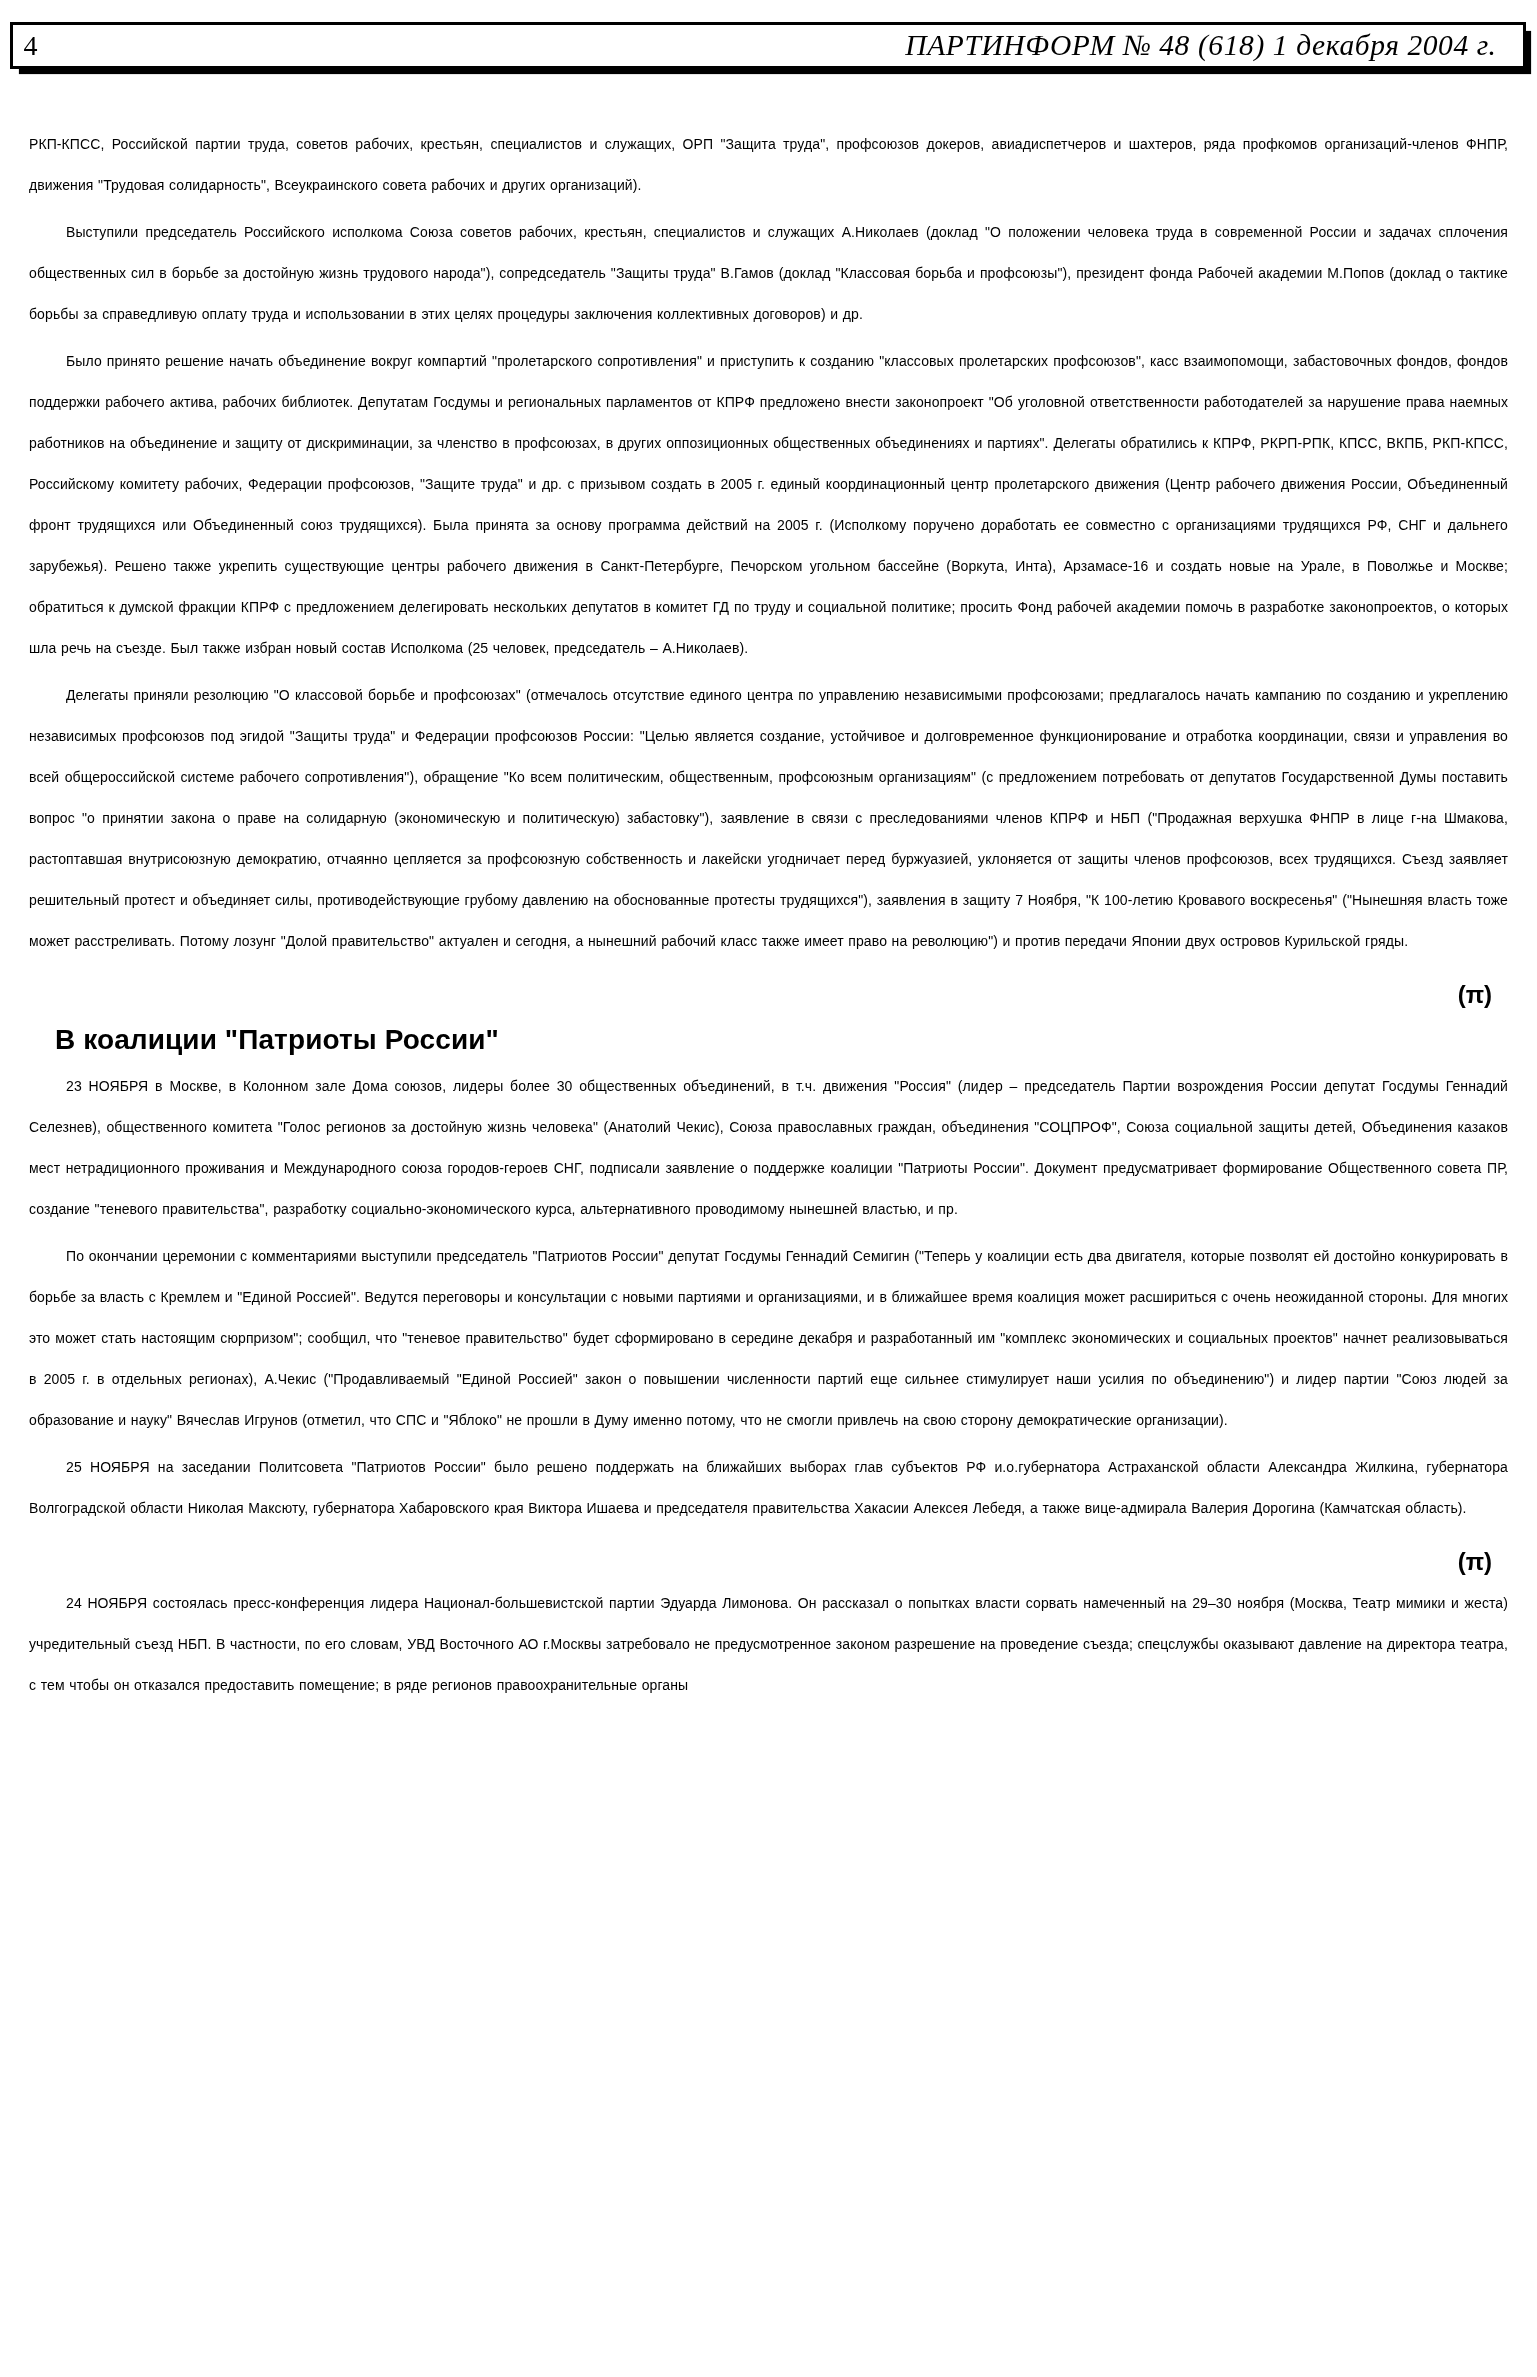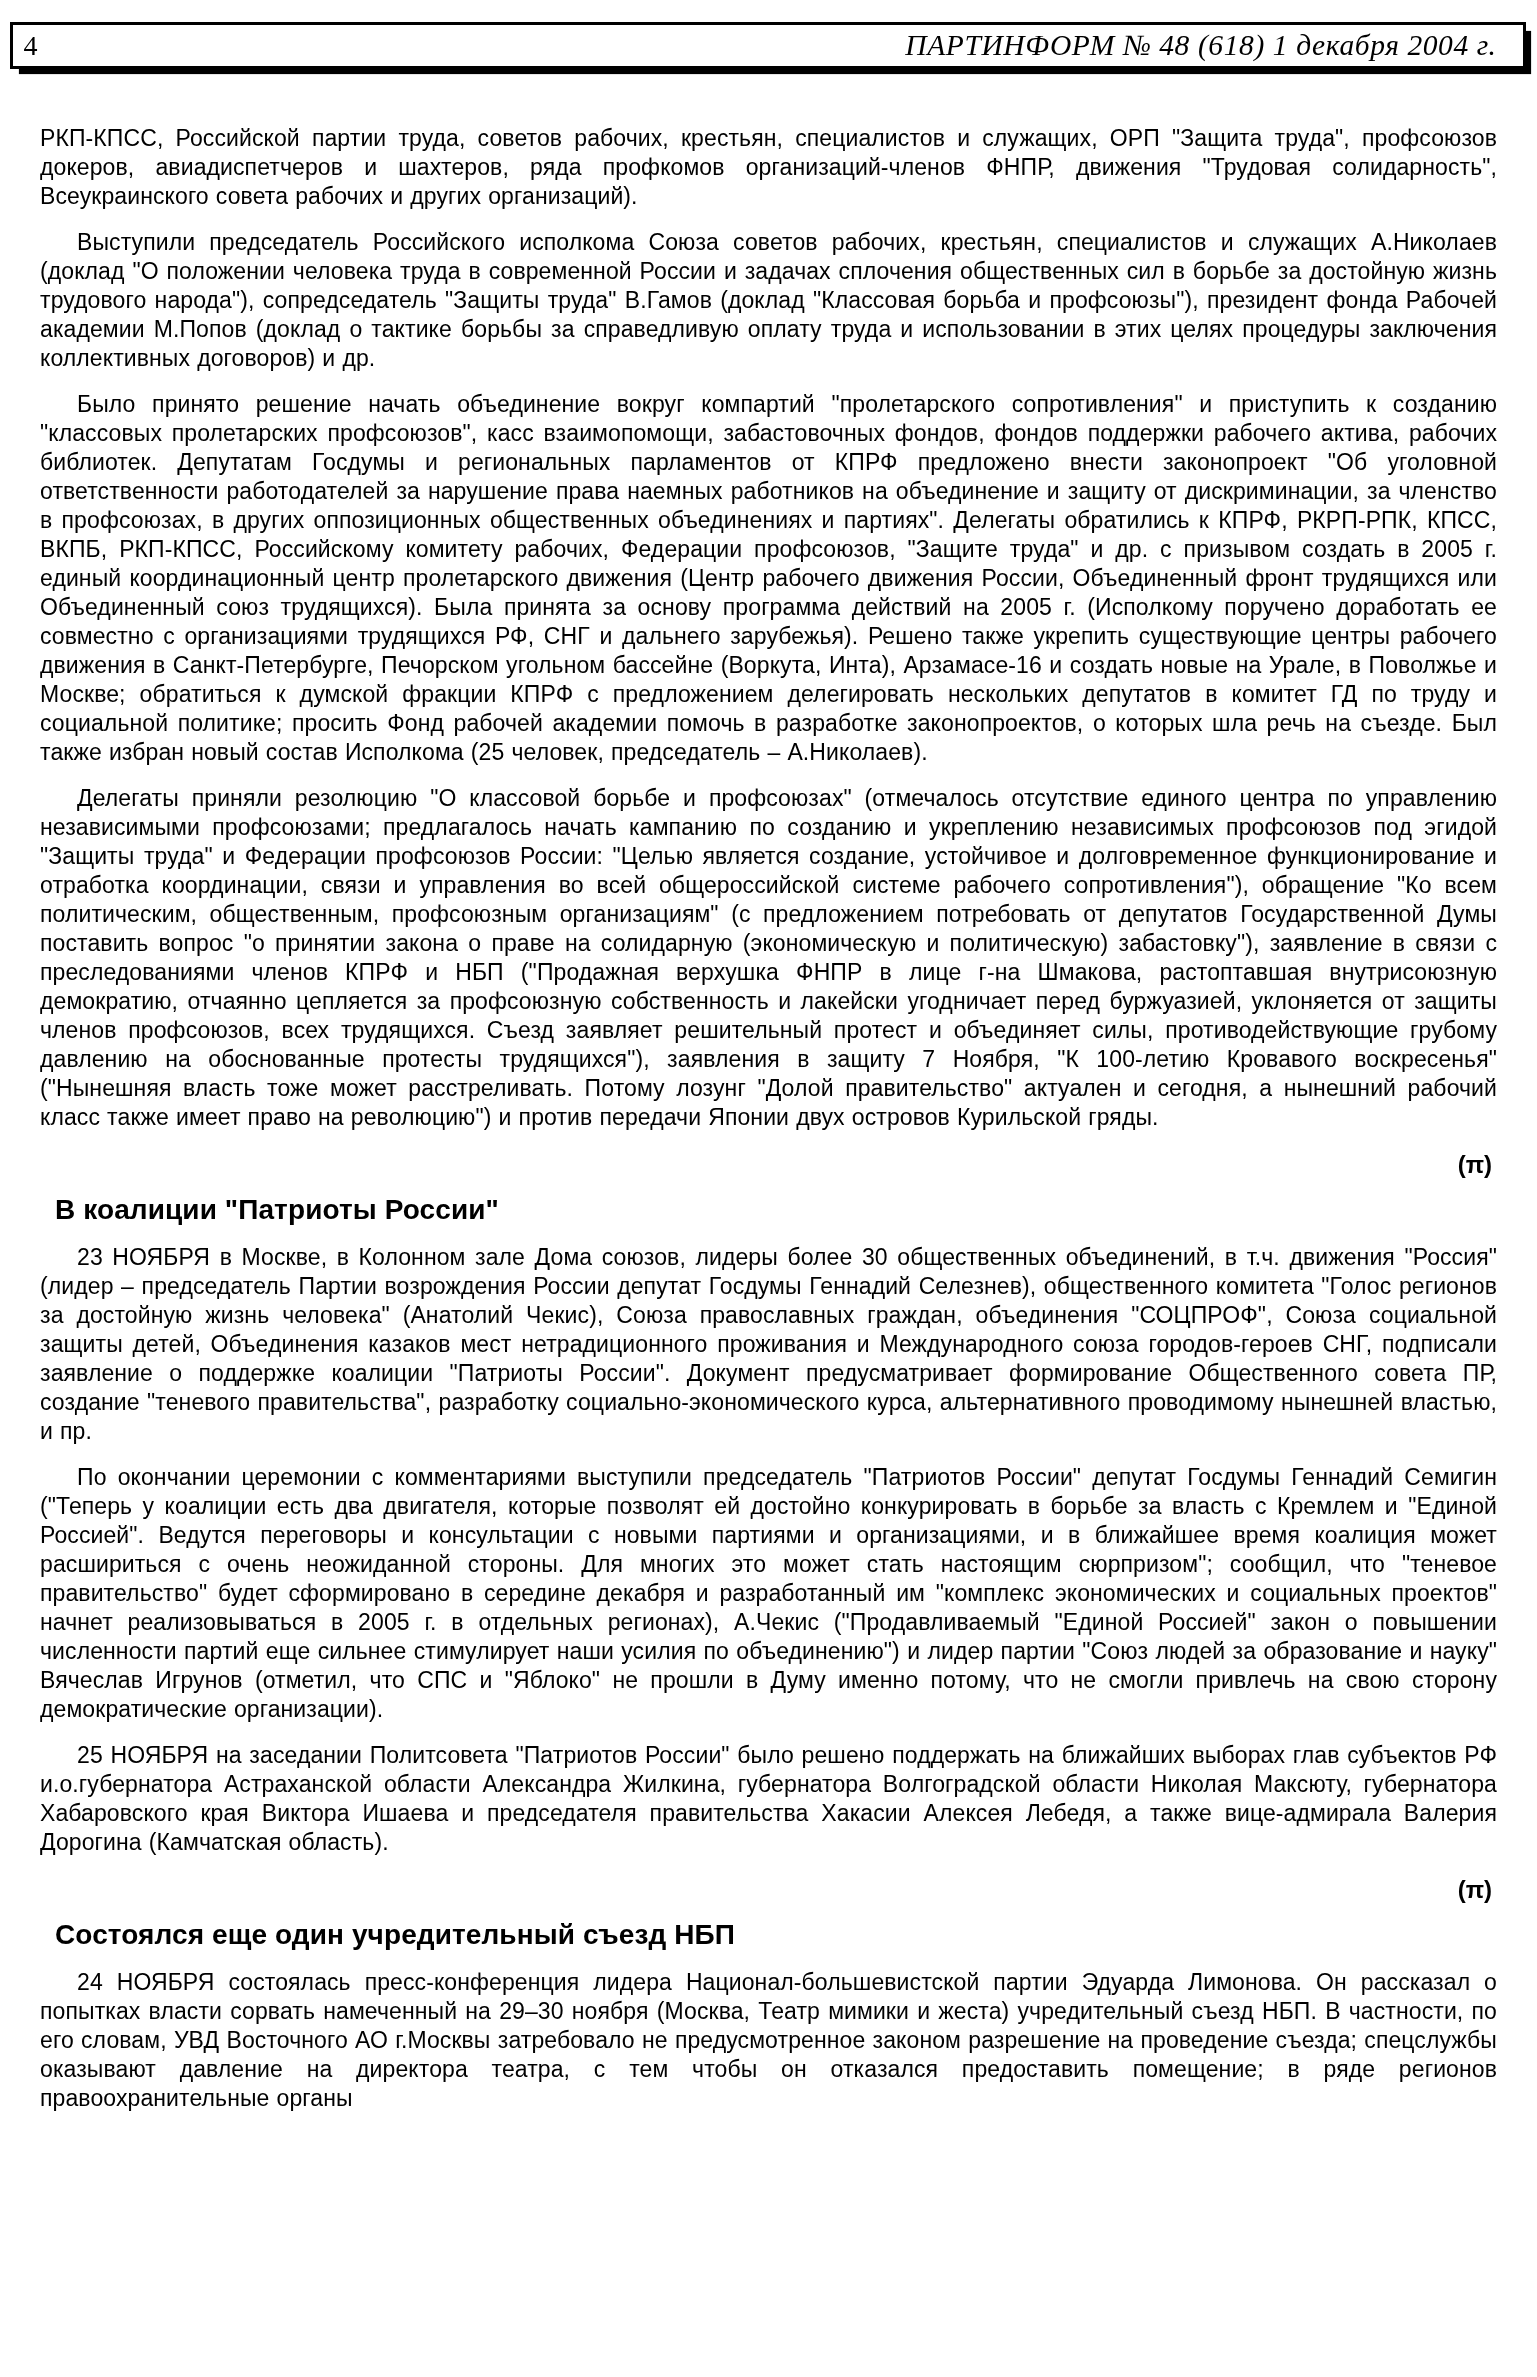--- a/index.html
+++ b/index.html
@@ -34,23 +34,23 @@
     font-style: italic;
     font-size: 29.5px;
     letter-spacing: 0.6px;
     padding-right: 26px;
     white-space: nowrap;
   }
 
   .content { margin: 55px 23px 0 23px; }
 
   p.body {
-    margin: 17px;
-    font-size: 23px;
-    line-height: 29px;
+    margin: 6px;
+    font-size: 14px;
+    line-height: 41px;
     text-align: justify;
     text-indent: 37px;
     letter-spacing: 0.1px;
     word-spacing: 0.6px;
   }
   p.body.first { text-indent: 0; }
   p.body.bold { font-weight: normal; }
 
   .pi {
     text-align: right;
@@ -89,18 +89,17 @@
 
     <div class="pi">(π)</div>
 
     <h2 class="section">В коалиции "Патриоты России"</h2>
     <p class="body">23 НОЯБРЯ в Москве, в Колонном зале Дома союзов, лидеры более 30 общественных объединений, в т.ч. движения "Россия" (лидер – председатель Партии возрождения России депутат Госдумы Геннадий Селезнев), общественного комитета "Голос регионов за достойную жизнь человека" (Анатолий Чекис), Союза православных граждан, объединения "СОЦПРОФ", Союза социальной защиты детей, Объединения казаков мест нетрадиционного проживания и Международного союза городов-героев СНГ, подписали заявление о поддержке коалиции "Патриоты России". Документ предусматривает формирование Общественного совета ПР, создание "теневого правительства", разработку социально-экономического курса, альтернативного проводимому нынешней властью, и пр.</p>
     <p class="body">По окончании церемонии с комментариями выступили председатель "Патриотов России" депутат Госдумы Геннадий Семигин ("Теперь у коалиции есть два двигателя, которые позволят ей достойно конкурировать в борьбе за власть с Кремлем и "Единой Россией". Ведутся переговоры и консультации с новыми партиями и организациями, и в ближайшее время коалиция может расшириться с очень неожиданной стороны. Для многих это может стать настоящим сюрпризом"; сообщил, что "теневое правительство" будет сформировано в середине декабря и разработанный им "комплекс экономических и социальных проектов" начнет реализовываться в 2005 г. в отдельных регионах), А.Чекис ("Продавливаемый "Единой Россией" закон о повышении численности партий еще сильнее стимулирует наши усилия по объединению") и лидер партии "Союз людей за образование и науку" Вячеслав Игрунов (отметил, что СПС и "Яблоко" не прошли в Думу именно потому, что не смогли привлечь на свою сторону демократические организации).</p>
     <p class="body bold">25 НОЯБРЯ на заседании Политсовета "Патриотов России" было решено поддержать на ближайших выборах глав субъектов РФ и.о.губернатора Астраханской области Александра Жилкина, губернатора Волгоградской области Николая Максюту, губернатора Хабаровского края Виктора Ишаева и председателя правительства Хакасии Алексея Лебедя, а также вице-адмирала Валерия Дорогина (Камчатская область).</p>
 
     <div class="pi">(π)</div>
 
-    <h2 class="section">Состоялся еще один учредительный съезд НБП</h2>
     <p class="body">24 НОЯБРЯ состоялась пресс-конференция лидера Национал-большевистской партии Эдуарда Лимонова. Он рассказал о попытках власти сорвать намеченный на 29–30 ноября (Москва, Театр мимики и жеста) учредительный съезд НБП. В частности, по его словам, УВД Восточного АО г.Москвы затребовало не предусмотренное законом разрешение на проведение съезда; спецслужбы оказывают давление на директора театра, с тем чтобы он отказался предоставить помещение; в ряде регионов правоохранительные органы</p>
 
   </main>
 </div>
 
 
 </body></html>

